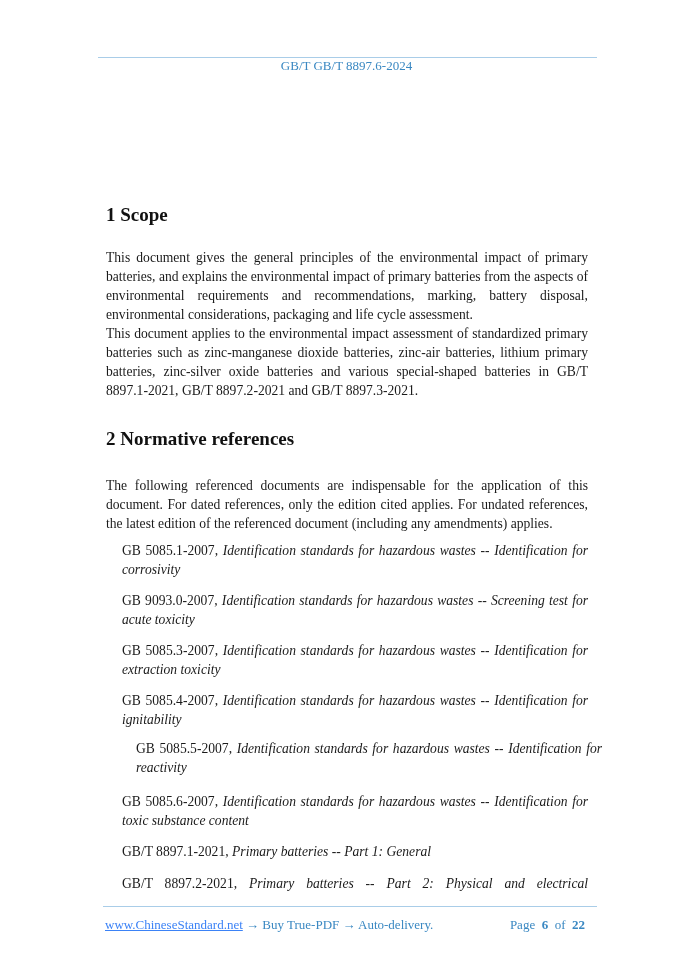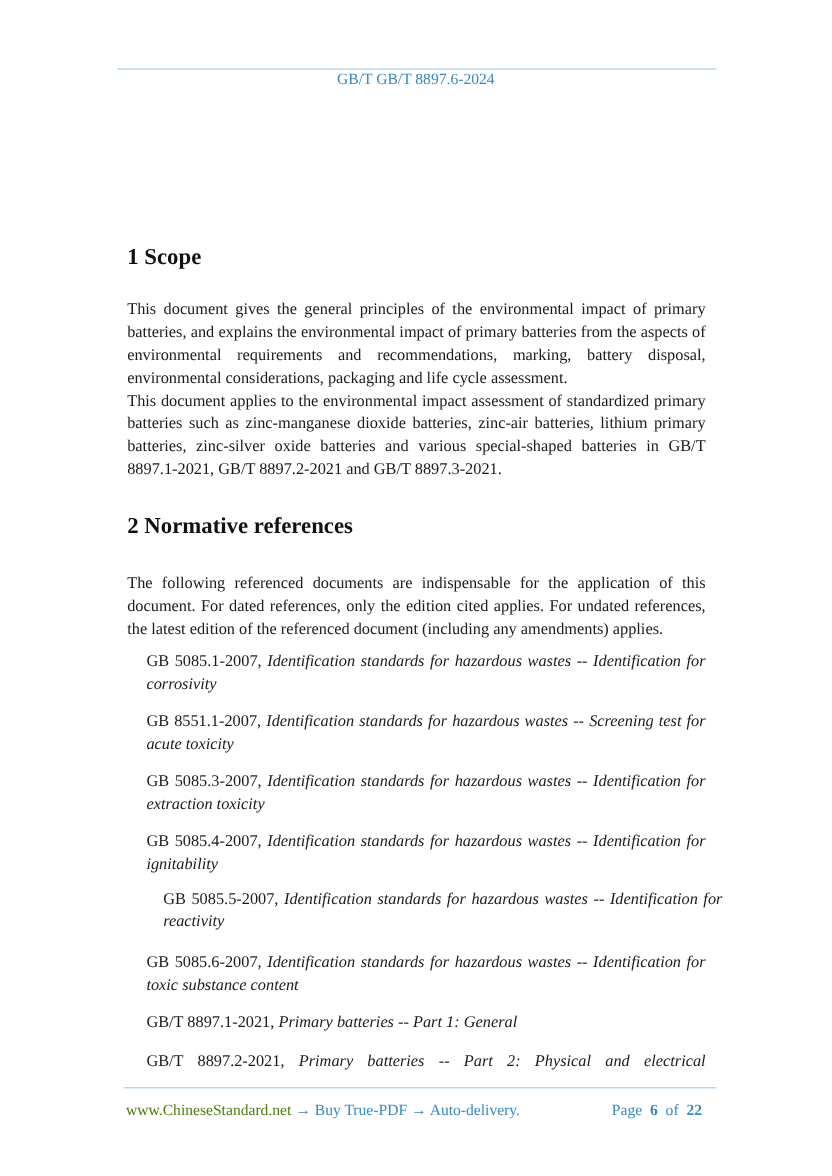--- a/index.html
+++ b/index.html
@@ -11,21 +11,21 @@
   .title { position:absolute; top:78px; left:98px; width:499px; text-align:center;
            font-weight:bold; font-size:19.5px; line-height:36px; color:#111; }
   .h1 { position:absolute; left:106px; font-weight:bold; font-size:19px; color:#111; }
   .para { position:absolute; left:106px; width:482px; font-size:13.6px; line-height:19px;
           text-align:justify; color:#1a1a1a;font-family:Liberation Serif, serif; }
   .ref { position:absolute; left:122px; width:466px; font-size:13.6px; line-height:19px;
          text-align:justify; color:#1a1a1a; }
   .ref i { font-style:italic; }
   .ftr-rule { position:absolute; top:906px; left:103px; width:494px; height:1px; background:#a9cde8; }
   .ftr { position:absolute; top:917px; left:105px; width:480px; font-size:13px; color:#3a88c2; }
-  .ftr a { color:#4d7c0f; }
+  .ftr a { color:#3b82f6; text-decoration:underline; }
   .ftr .pg { position:absolute; right:0; top:0; }
   .ftr b { font-weight:bold; }
   .last-line { text-align-last:justify; }
 </style>
 </head>
 <body>
 
 <div class="hdr">GB/T GB/T 8897.6-2024</div>
 <div class="hdr-rule"></div>
 
@@ -39,21 +39,21 @@
 
 <div class="h1" style="top:428px;">2 Normative references</div>
 
 <div class="para" style="top:476px;">The following referenced documents are indispensable for the application of this document. For dated references, only the edition cited applies. For undated references, the latest edition of the referenced document (including any amendments) applies.</div>
 
 <div class="ref" style="top:541px;">
   <span>GB 5085.1-2007,</span>
   <i>Identification standards for hazardous wastes -- Identification for corrosivity</i>
 </div>
 <div class="ref" style="top:591px;">
-  <span>GB 8551.1-2007,</span>
+  <span>GB 9093.0-2007,</span>
   <i>Identification standards for hazardous wastes -- Screening test for acute toxicity</i>
 </div>
 <div class="ref" style="top:641px;">
   <span>GB 5085.3-2007,</span>
   <i>Identification standards for hazardous wastes -- Identification for extraction toxicity</i>
 </div>
 <div class="ref" style="top:691px;">
   <span>GB 5085.4-2007,</span>
   <i>Identification standards for hazardous wastes -- Identification for ignitability</i>
 </div>

